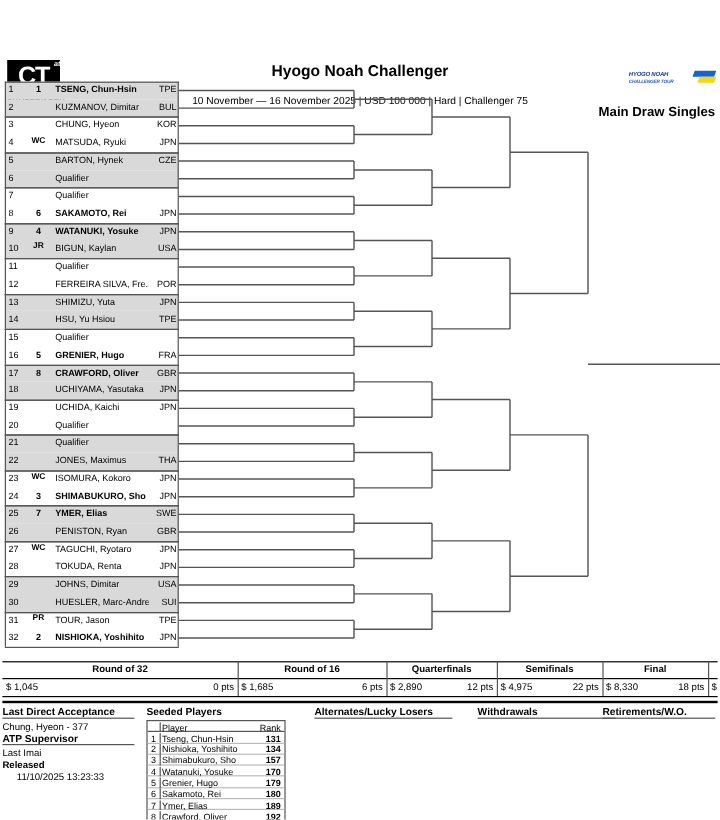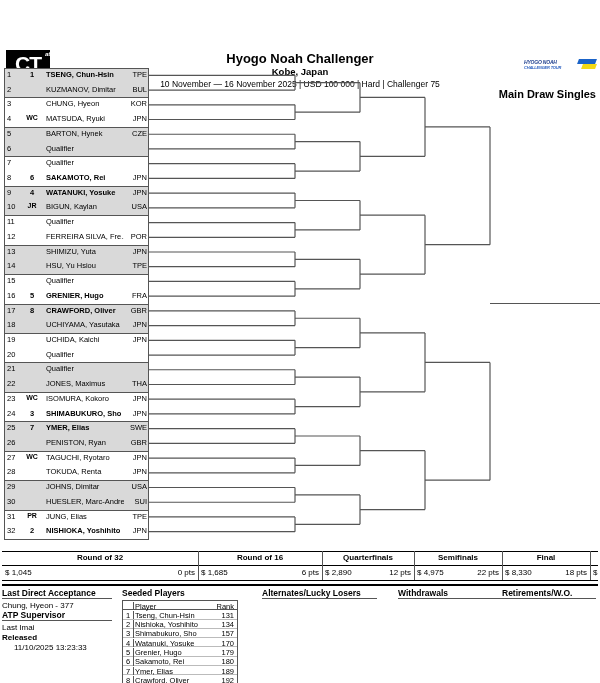--- a/index.html
+++ b/index.html
@@ -72,38 +72,37 @@
   .ftxt{position:absolute;font-size:8px;}
   .ftxt.b{font-weight:bold;}
 
   
   #seedtbl{position:absolute;left:122px;top:600px;width:116px;border:1px solid #555;box-sizing:border-box;}
   #seedtbl .strow{position:relative;height:9.3px;border-bottom:1px solid #bbb;box-sizing:border-box;}
   #seedtbl .strow:last-child{border-bottom:none;}
   #seedtbl .strow.hd{border-bottom:1px solid #555;}
   #seedtbl .sseed{position:absolute;left:0;top:0.6px;width:10px;text-align:center;font-size:7.5px;border-right:1px solid #555;height:8.6px;}
   #seedtbl .spl{position:absolute;left:12px;top:0.6px;font-size:7.5px;}
-  #seedtbl .srk{position:absolute;right:3px;top:0.6px;font-size:7.5px;font-weight:normal;}
+  #seedtbl .srk{position:absolute;right:3px;top:0.6px;font-size:7.5px;font-weight:bold;}
   #seedtbl .hd .spl,#seedtbl .hd .srk{font-weight:normal;}
 </style>
 </head>
 <body>
 
 <div id="header">
 
   <div id="atp-logo">
     <div class="sq"></div>
     <div class="ct">CT</div>
     <div class="atp">atp</div>
     <div class="l1">CHALLENGER</div>
     <div class="l2">TOUR</div>
   </div>
 
   <div id="title">Hyogo Noah Challenger</div>
-  <div id="city">Kobe, Japan</div>
   <div id="meta">10 November — 16 November 2025 | USD 100 000 | Hard | Challenger 75</div>
 
   <div id="evt-logo">
     <div class="sw"></div>
     <div class="sw2"></div>
     <div class="t1">HYOGO NOAH</div>
     <div class="t2">CHALLENGER TOUR</div>
   </div>
 
   <div id="mds">Main Draw Singles</div>
@@ -261,21 +260,21 @@
       <span class="ct">USA</span>
     </div>
     <div class="row sh" style="top: 426.88px;">
       <span class="num">30</span>
       <span class="nm">HUESLER, Marc-Andrea</span>
       <span class="ct">SUI</span>
     </div>
     <div class="row wh" style="top: 441.6px; text-decoration: underline;">
       <span class="num">31</span>
       <span class="st">PR</span>
-      <span class="nm">JUNG, Elias</span>
+      <span class="nm">TOUR, Jason</span>
       <span class="ct">TPE</span>
     </div>
     <div class="row wh" style="top: 456.32px;">
       <span class="num">32</span>
       <span class="sd">2</span>
       <span class="nm b">NISHIOKA, Yoshihito</span>
       <span class="ct">JPN</span>
     </div>
     <div class="psep" style="top: 0px;"></div>
     <div class="psep" style="top: 29.44px;"></div>

